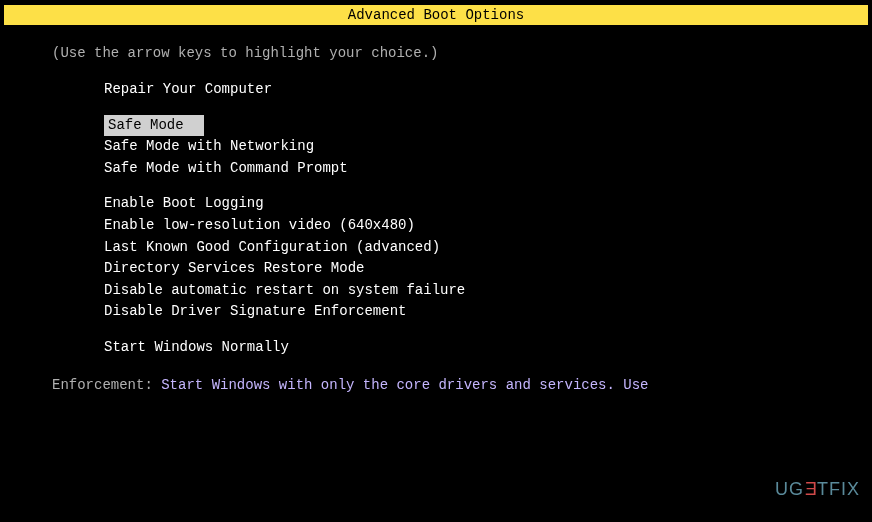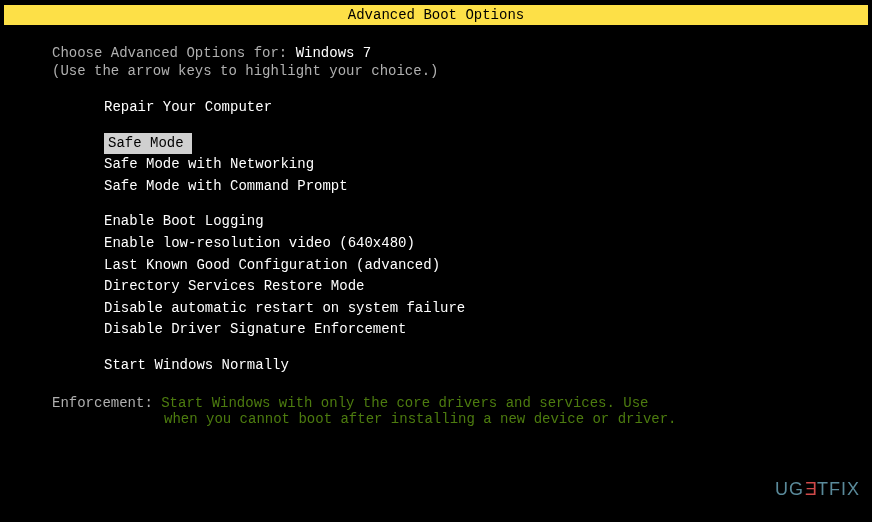--- a/index.html
+++ b/index.html
@@ -50,34 +50,35 @@
       line-height: 1.4;
       display: inline-block;
     }
     .menu-item-wrapper {
       line-height: 1.4;
     }
     .menu-item.selected {
       background: #d0d0d0;
       color: #000;
       padding-left: 4px;
-      padding-right: 8px;
+      padding-right: 20px;
     }
     .spacer {
       height: 14px;
     }
     .description-block {
       margin-top: 18px;
       padding-left: 0;
     }
     .desc-label {
       color: #b0b0b0;
     }
     .desc-text {
-      color: #4d7c0f;
+      color: #c4b5fd;
+      text-align: right;
     }
     .desc-line2 {
       padding-left: 112px;
     }
     .watermark {
       position: absolute;
       bottom: 22px;
       right: 12px;
       font-family: Arial, sans-serif;
       font-size: 18px;
@@ -97,23 +98,20 @@
     }
   </style>
 </head>
 <body>
 
 <div class="title-bar">
   <span>Advanced Boot Options</span>
 </div>
 
 <div class="content">
-  <div class="header-line">
-    <span>Choose Advanced Options for: </span><span class="os-name">Windows 7</span>
-  </div>
   <div class="hint-line">(Use the arrow keys to highlight your choice.)</div>
 
   <div class="menu-group">
     <div class="menu-item-wrapper"><span class="menu-item">Repair Your Computer</span></div>
     <div class="spacer"></div>
     <div class="menu-item-wrapper"><span class="menu-item selected">Safe Mode</span></div>
     <div class="menu-item-wrapper"><span class="menu-item">Safe Mode with Networking</span></div>
     <div class="menu-item-wrapper"><span class="menu-item">Safe Mode with Command Prompt</span></div>
     <div class="spacer"></div>
     <div class="menu-item-wrapper"><span class="menu-item">Enable Boot Logging</span></div>
@@ -121,19 +119,18 @@
     <div class="menu-item-wrapper"><span class="menu-item">Last Known Good Configuration (advanced)</span></div>
     <div class="menu-item-wrapper"><span class="menu-item">Directory Services Restore Mode</span></div>
     <div class="menu-item-wrapper"><span class="menu-item">Disable automatic restart on system failure</span></div>
     <div class="menu-item-wrapper"><span class="menu-item">Disable Driver Signature Enforcement</span></div>
     <div class="spacer"></div>
     <div class="menu-item-wrapper"><span class="menu-item">Start Windows Normally</span></div>
   </div>
 
   <div class="description-block">
     <span class="desc-label">Enforcement: </span><span class="desc-text">Start Windows with only the core drivers and services. Use</span>
-    <div class="desc-text desc-line2">when you cannot boot after installing a new device or driver.</div>
   </div>
 </div>
 
 <div class="watermark">
   <span class="wm-ug">UG</span><span class="wm-e">E</span><span class="wm-tfix">TFIX</span>
 </div>
 
 </body></html>

